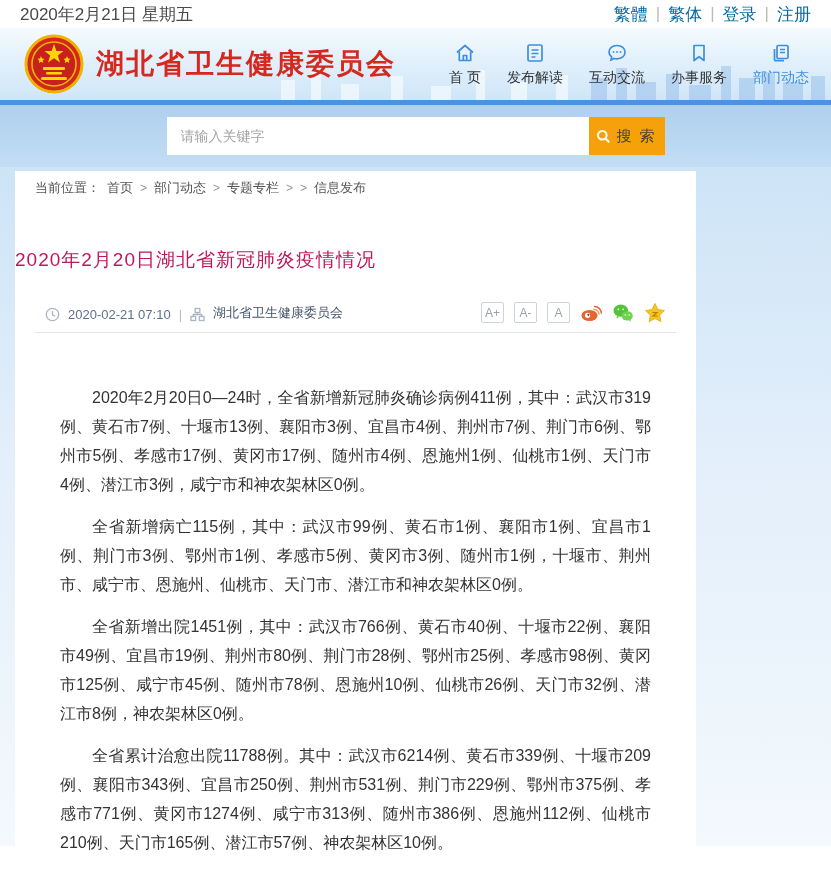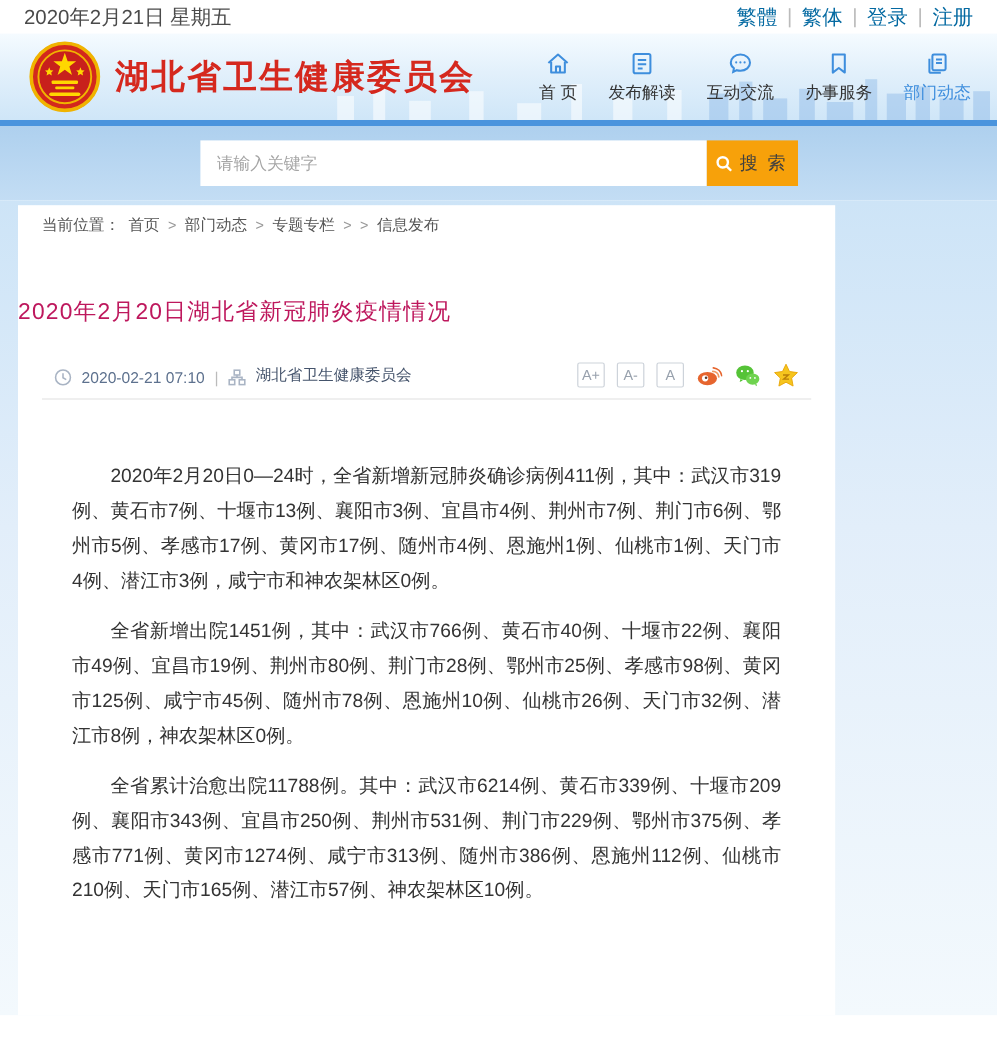--- a/index.html
+++ b/index.html
@@ -277,19 +277,20 @@
           <svg width="22" height="22" viewBox="0 0 22 22">
             <polygon points="11,1.5 13.9,7.6 20.5,8.5 15.7,13.1 16.9,19.7 11,16.5 5.1,19.7 6.3,13.1 1.5,8.5 8.1,7.6" fill="#f6c51e" stroke="#e8a70c" stroke-width="0.8"></polygon>
             <path d="M8.5 10.5 H13 L9 14 H13.5" fill="none" stroke="#b97d08" stroke-width="1.1"></path>
           </svg>
         </span>
       </div>
     </div>
 
     <div class="article-body">
       <p>2020年2月20日0—24时，全省新增新冠肺炎确诊病例411例，其中：武汉市319例、黄石市7例、十堰市13例、襄阳市3例、宜昌市4例、荆州市7例、荆门市6例、鄂州市5例、孝感市17例、黄冈市17例、随州市4例、恩施州1例、仙桃市1例、天门市4例、潜江市3例，咸宁市和神农架林区0例。</p>
+      <p>全省新增病亡115例，其中：武汉市99例、黄石市1例、襄阳市1例、宜昌市1例、荆门市3例、鄂州市1例、孝感市5例、黄冈市3例、随州市1例，十堰市、荆州市、咸宁市、恩施州、仙桃市、天门市、潜江市和神农架林区0例。</p>
       <p>全省新增出院1451例，其中：武汉市766例、黄石市40例、十堰市22例、襄阳市49例、宜昌市19例、荆州市80例、荆门市28例、鄂州市25例、孝感市98例、黄冈市125例、咸宁市45例、随州市78例、恩施州10例、仙桃市26例、天门市32例、潜江市8例，神农架林区0例。</p>
       <p>全省累计治愈出院11788例。其中：武汉市6214例、黄石市339例、十堰市209例、襄阳市343例、宜昌市250例、荆州市531例、荆门市229例、鄂州市375例、孝感市771例、黄冈市1274例、咸宁市313例、随州市386例、恩施州112例、仙桃市210例、天门市165例、潜江市57例、神农架林区10例。</p>
 
     </div>
 
   </div>
 </div>
 
 </body></html>

